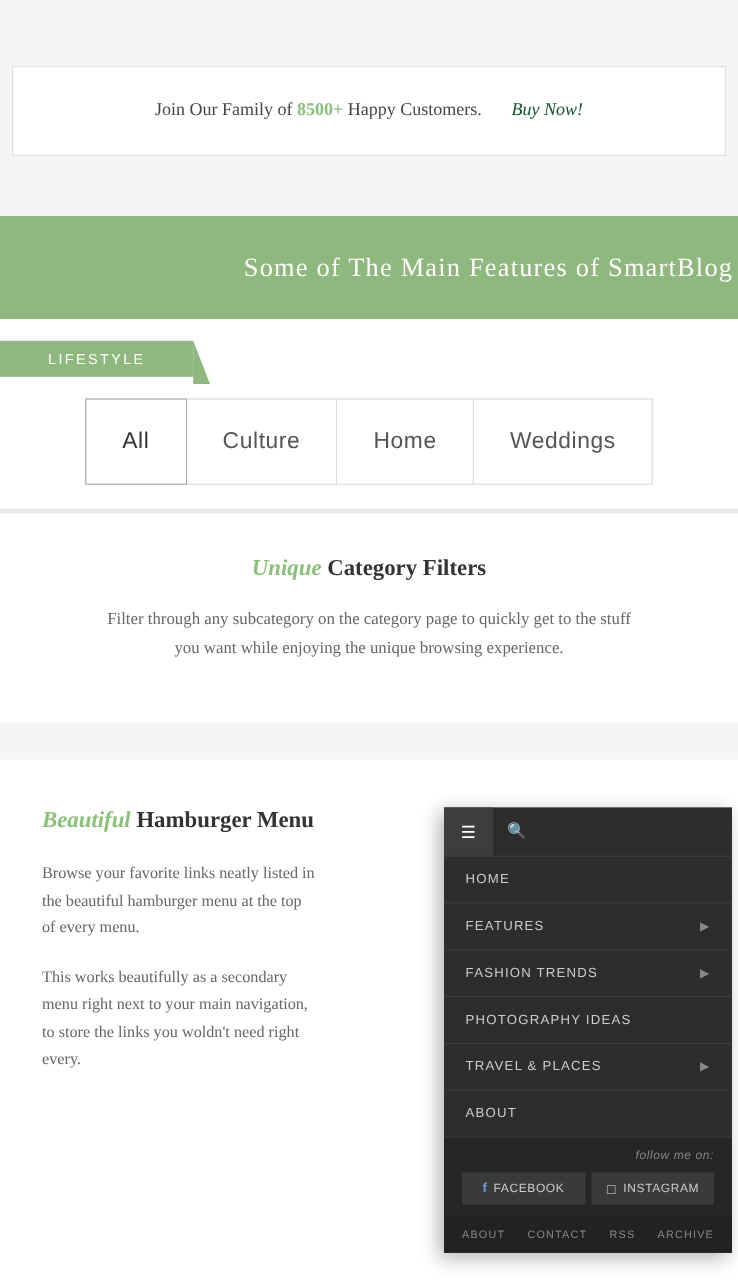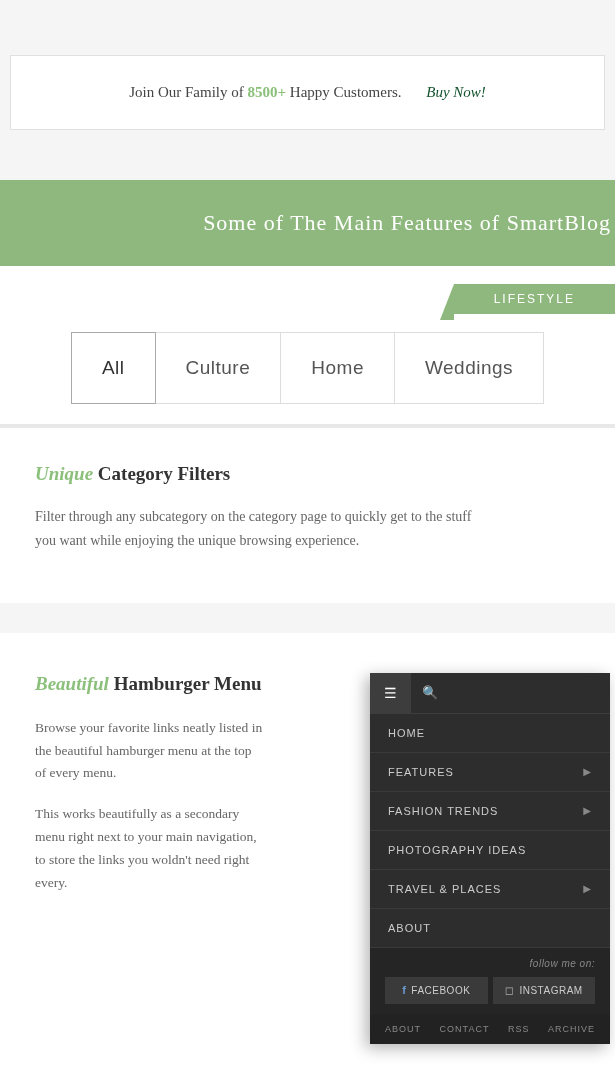--- a/index.html
+++ b/index.html
@@ -56,21 +56,21 @@
       letter-spacing: 1px;
     }
 
     
     .lifestyle-section {
       background: #fff;
       padding-bottom: 0;
     }
     .lifestyle-tab-row {
       display: flex;
-      justify-content: flex-end;
+      justify-content: flex-start;
       padding: 18px 0 0 0;
     }
     .lifestyle-tab {
       background: #8eb87d;
       color: #fff;
       padding: 8px 40px;
       font-size: 12px;
       letter-spacing: 2px;
       font-family: Arial, sans-serif;
       position: relative;
@@ -125,20 +125,21 @@
     
     .section-divider {
       height: 4px;
       background: #e8e8e8;
     }
 
     
     .category-section {
       background: #fff;
       padding: 35px 35px 50px 35px;
+      text-align: center;
     }
     .category-title {
       font-size: 19px;
       color: #333;
       margin-bottom: 20px;
     }
     .category-title .highlight {
       color: #8bc07b;
       font-style: italic;
     }

